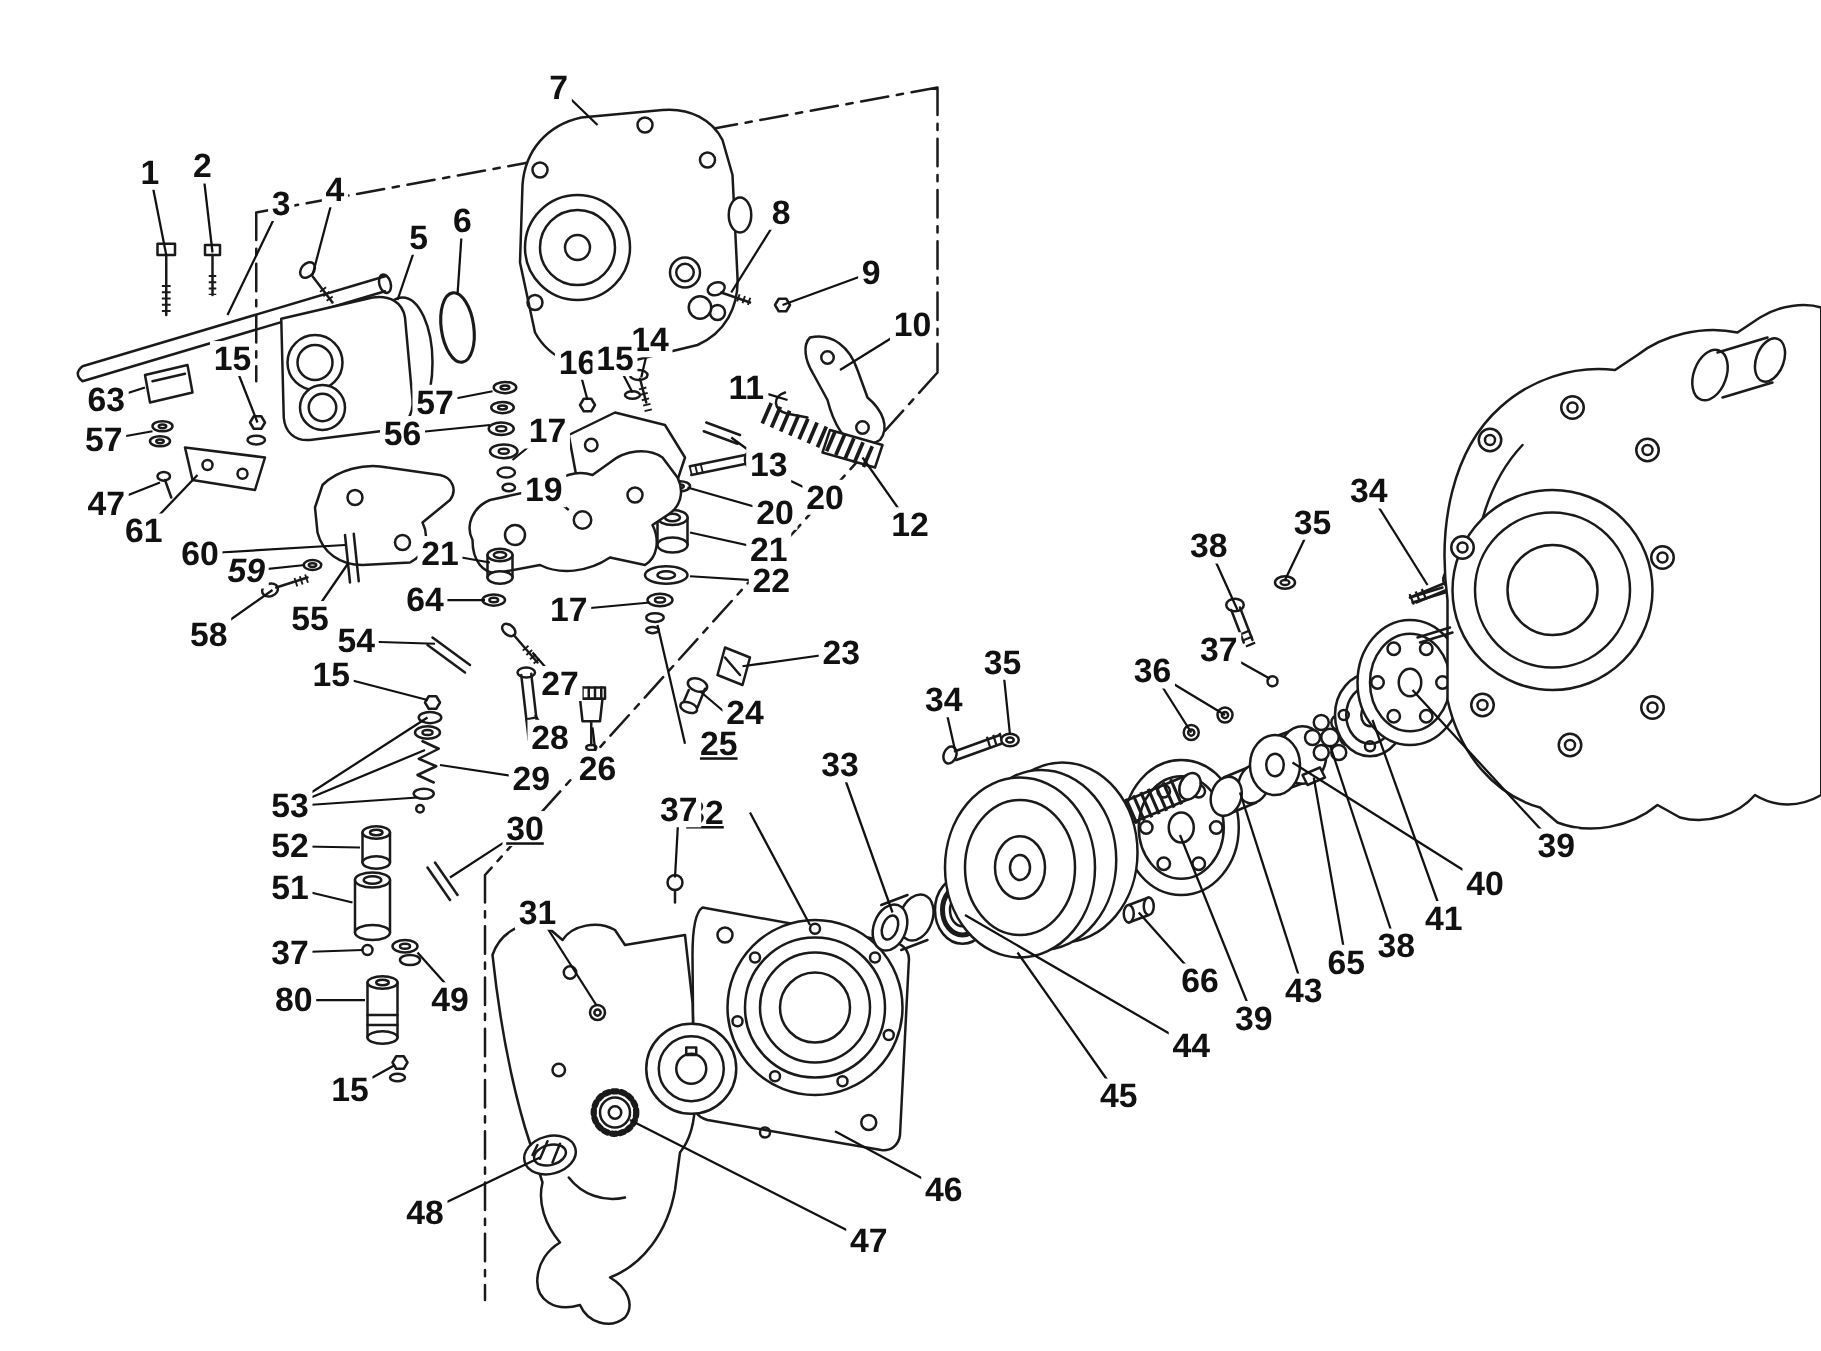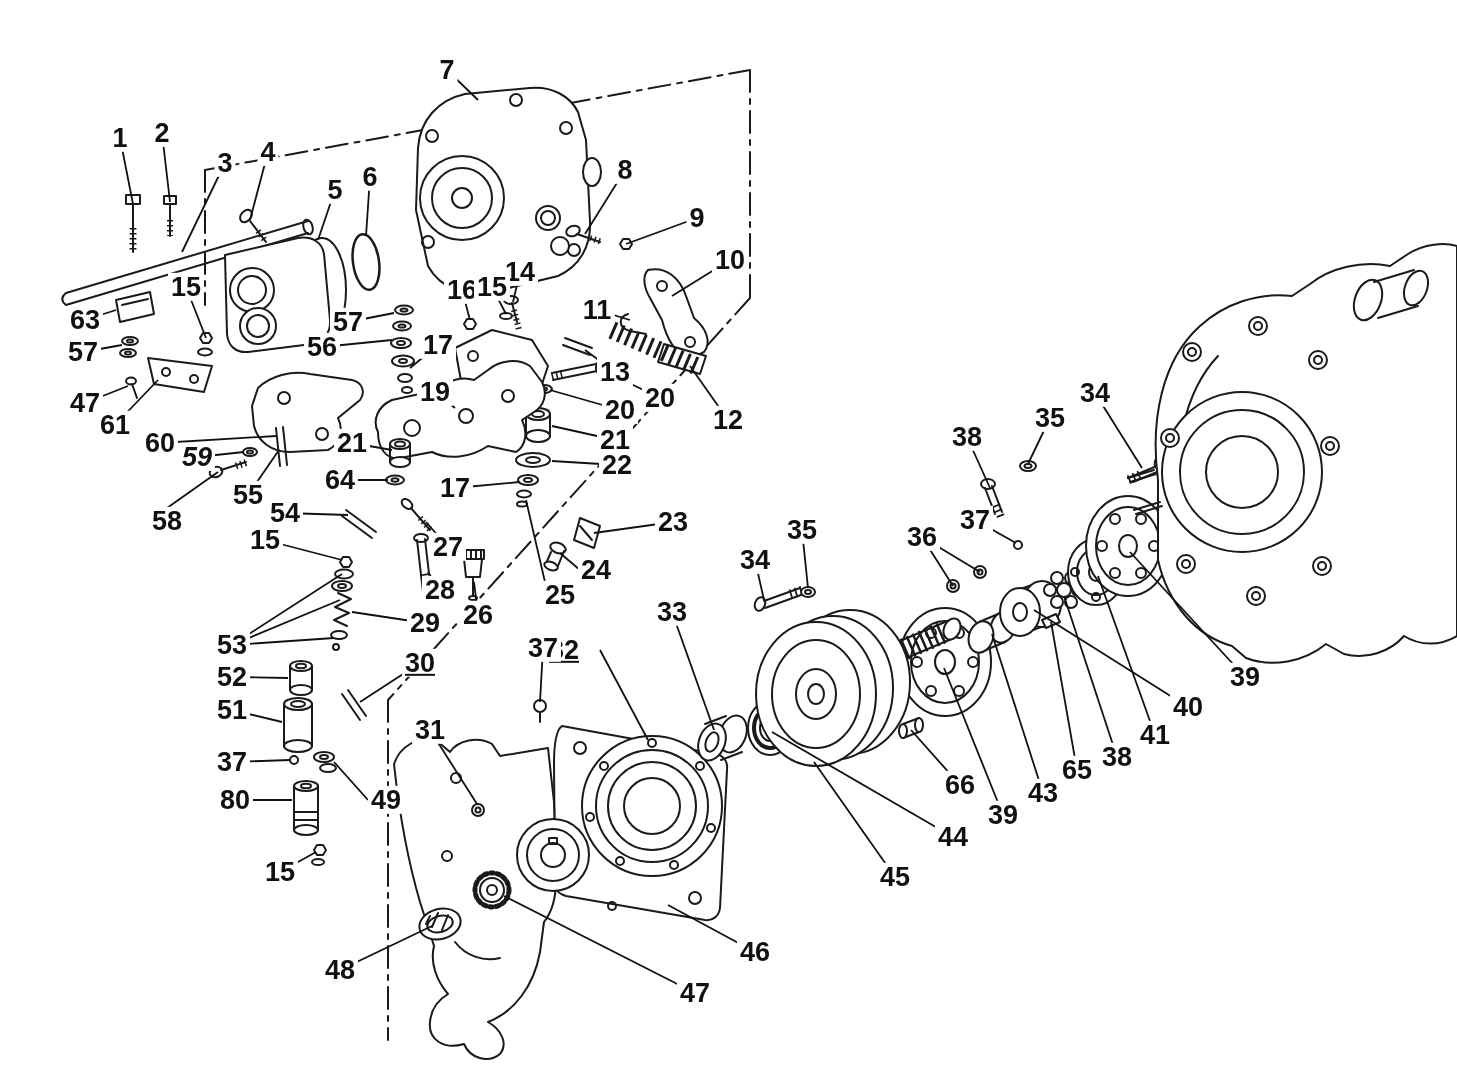--- a/index.html
+++ b/index.html
@@ -587,21 +587,21 @@
       <div class="callout" style="left: 435px; top: 392px;">19</div>
       <div class="callout" style="left: 660px; top: 398px;">20</div>
       <div class="callout" style="left: 620px; top: 410px;">20</div>
       <div class="callout" style="left: 352px; top: 443px;">21</div>
       <div class="callout" style="left: 615px; top: 440px;">21</div>
       <div class="callout" style="left: 617px; top: 465px;">22</div>
       <div class="callout" style="left: 340px; top: 480px;">64</div>
       <div class="callout" style="left: 455px; top: 488px;">17</div>
       <div class="callout" style="left: 673px; top: 522px;">23</div>
       <div class="callout" style="left: 580px; top: 570px; margin-left: 16px;">24</div>
-      <div class="callout" style="left: 560px; top: 595px;">25</div>
+      <div class="callout" style="left: 575px; top: 595px; text-decoration: underline;">25</div>
       <div class="callout" style="left: 478px; top: 615px;">26</div>
       <div class="callout" style="left: 448px; top: 547px;">27</div>
       <div class="callout" style="left: 440px; top: 590px;">28</div>
       <div class="callout" style="left: 425px; top: 623px;">29</div>
       <div class="callout" style="left: 420px; top: 663px; text-decoration: underline;">30</div>
       <div class="callout" style="left: 430px; top: 730px;">31</div>
       <div class="callout" style="left: 564px; top: 650px; text-decoration: underline;">32</div>
       <div class="callout" style="left: 672px; top: 612px;">33</div>
       <div class="callout" style="left: 755px; top: 560px;">34</div>
       <div class="callout" style="left: 802px; top: 530px;">35</div>
@@ -618,31 +618,31 @@
       <div class="callout" style="left: 1117px; top: 757px;">38</div>
       <div class="callout" style="left: 1077px; top: 770px;">65</div>
       <div class="callout" style="left: 1043px; top: 793px;">43</div>
       <div class="callout" style="left: 1003px; top: 815px;">39</div>
       <div class="callout" style="left: 960px; top: 785px;">66</div>
       <div class="callout" style="left: 953px; top: 837px;">44</div>
       <div class="callout" style="left: 895px; top: 877px;">45</div>
       <div class="callout" style="left: 755px; top: 952px;">46</div>
       <div class="callout" style="left: 695px; top: 993px;">47</div>
       <div class="callout" style="left: 340px; top: 970px;">48</div>
-      <div class="callout" style="left: 386px; top: 800px;">49</div>
+      <div class="callout" style="left: 360px; top: 800px;">49</div>
       <div class="callout" style="left: 235px; top: 800px;">80</div>
       <div class="callout" style="left: 232px; top: 710px;">51</div>
       <div class="callout" style="left: 232px; top: 677px;">52</div>
       <div class="callout" style="left: 232px; top: 645px;">53</div>
       <div class="callout" style="left: 285px; top: 513px;">54</div>
       <div class="callout" style="left: 248px; top: 495px;">55</div>
       <div class="callout" style="left: 322px; top: 347px;">56</div>
       <div class="callout" style="left: 348px; top: 322px;">57</div>
       <div class="callout" style="left: 83px; top: 352px;">57</div>
-      <div class="callout" style="left: 167px; top: 521px;">58</div>
+      <div class="callout" style="left: 167px; top: 508px;">58</div>
       <div class="callout" style="left: 197px; top: 457px; font-style: italic;">59</div>
       <div class="callout" style="left: 160px; top: 443px;">60</div>
       <div class="callout" style="left: 115px; top: 425px;">61</div>
       <div class="callout" style="left: 85px; top: 403px;">47</div>
       <div class="callout" style="left: 85px; top: 320px;">63</div>
       <div class="callout" style="left: 265px; top: 540px;">15</div>
       <div class="callout" style="left: 280px; top: 872px;">15</div>
     </div>
 </div>
 

